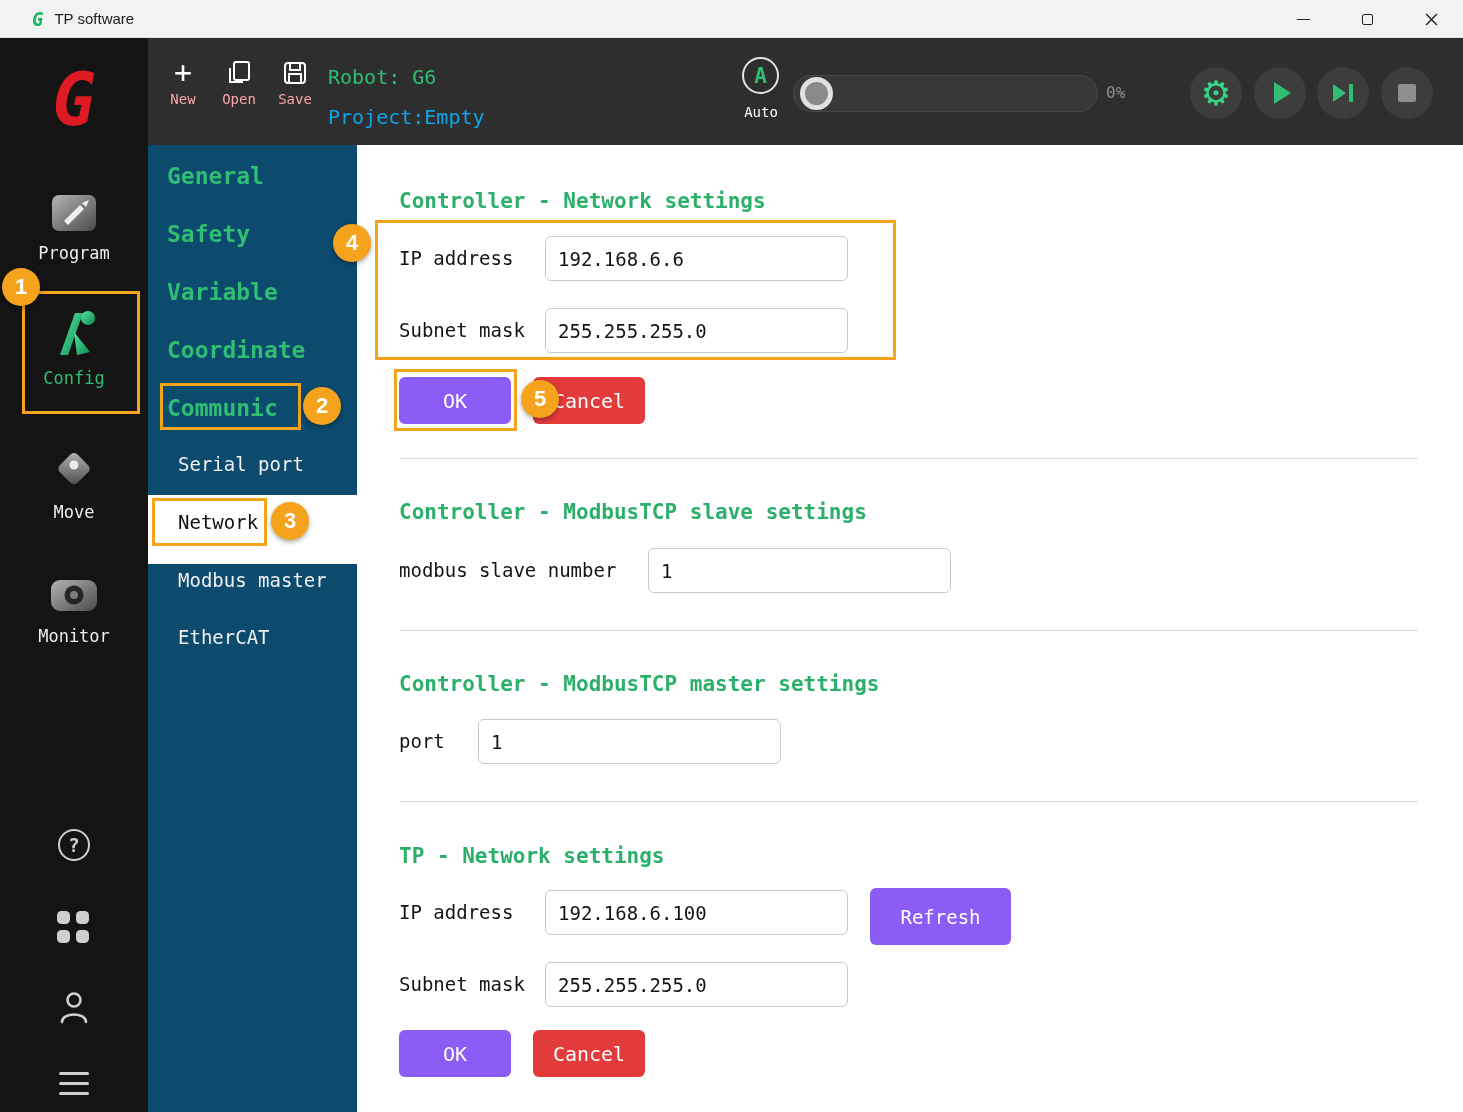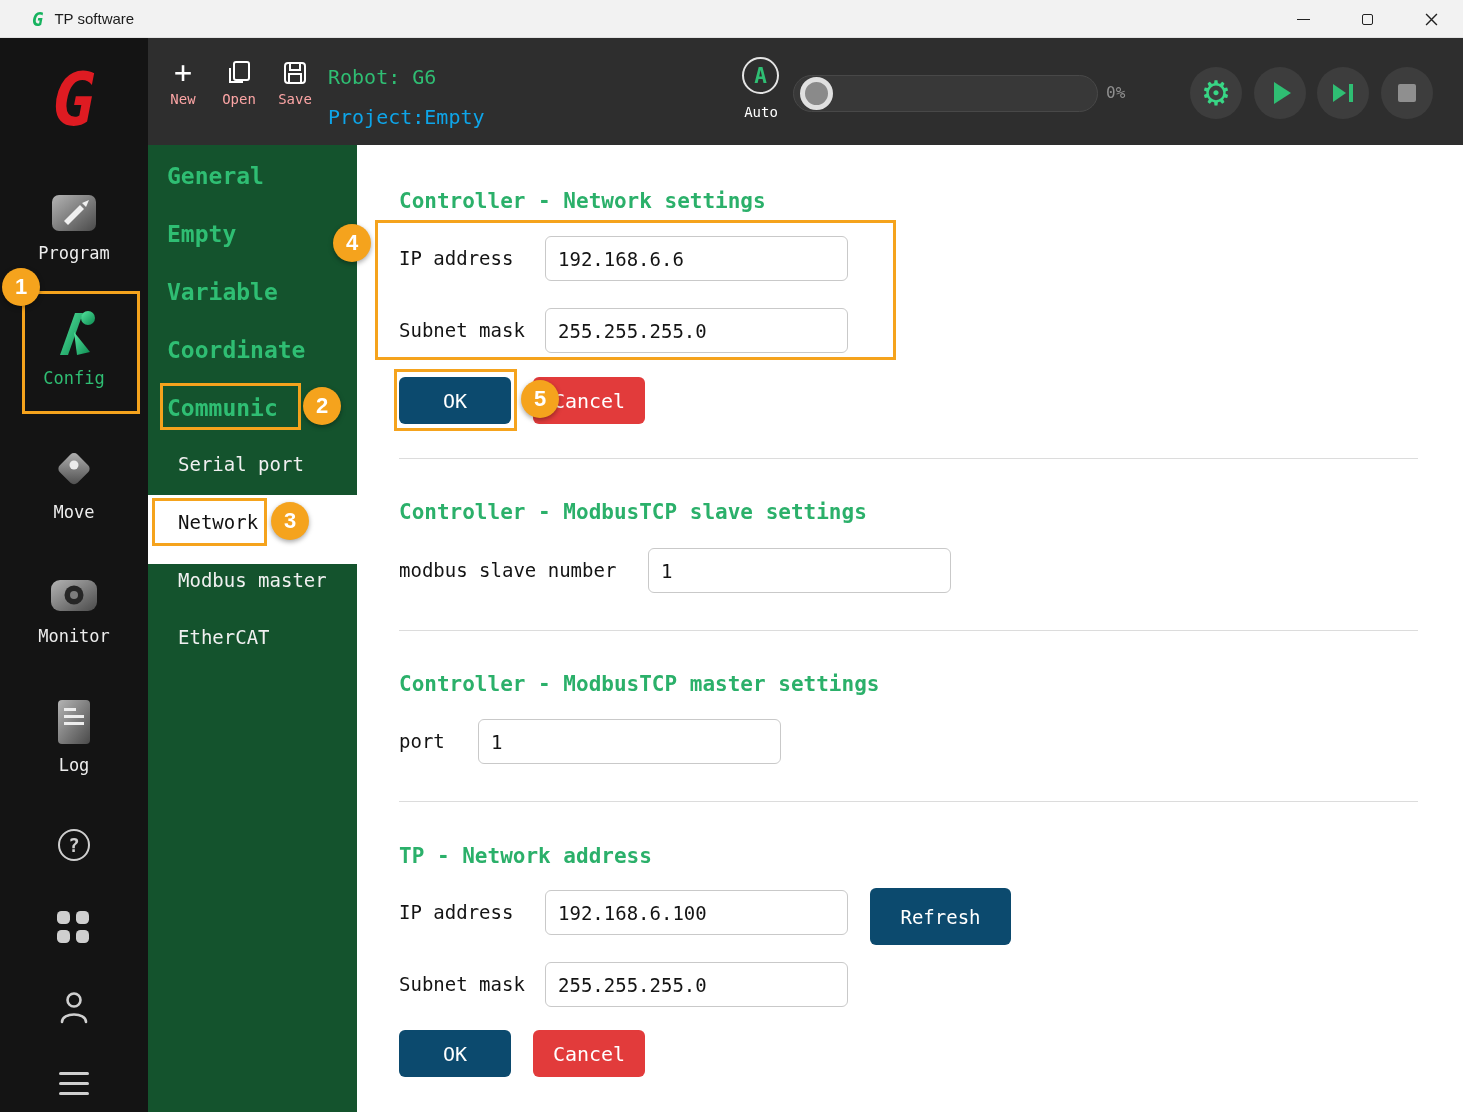--- a/index.html
+++ b/index.html
@@ -60,42 +60,42 @@
     display:flex; align-items:center; justify-content:center; cursor:pointer; }
   .gear { color:#38d685; font-size:34px; line-height:1; font-family:"DejaVu Sans",sans-serif; }
   .play-shape { width:0; height:0; border-left:17px solid #2fbe73; border-top:11px solid transparent;
     border-bottom:11px solid transparent; margin-left:5px; display:block; }
   .step-tri { width:0; height:0; border-left:13px solid #2fbe73; border-top:9px solid transparent;
     border-bottom:9px solid transparent; display:block; }
   .step-bar { width:4px; height:18px; background:#2fbe73; margin-left:3px; display:block; }
   .stop-shape { width:18px; height:18px; background:#8f8f8f; border-radius:2px; display:block; }
 
   
-  .config-nav { position:absolute; top:145px; left:148px; width:209px; height:967px; background:#14532d; z-index:4; }
+  .config-nav { position:absolute; top:145px; left:148px; width:209px; height:967px; background:#0c4a6e; z-index:4; }
   .nav-top { position:absolute; left:0; width:209px; height:40px; line-height:40px; padding-left:19px;
     color:#2fbe73; font-weight:bold; font-size:23px; cursor:pointer;
     font-family:"DejaVu Sans Mono","Liberation Mono",monospace; }
   .nav-sub { position:absolute; left:0; width:209px; height:40px; line-height:40px; padding-left:30px;
     color:#f0f0f0; font-size:19px; cursor:pointer;
     font-family:"DejaVu Sans Mono","Liberation Mono",monospace; }
   .nav-sub.selected { height:69px; line-height:54px; background:#ffffff; color:#111; }
 
   
   .content { position:absolute; top:145px; left:357px; width:1106px; height:967px; background:#fff; z-index:3; }
   .sec-title { position:absolute; left:42px; font-size:21px; font-weight:bold; color:#2bb06a;
     font-family:"DejaVu Sans Mono","Liberation Mono",monospace; }
   .fld-label { position:absolute; font-size:19px; color:#141414; line-height:26px;
     font-family:"DejaVu Sans Mono","Liberation Mono",monospace; }
   .fld-input { position:absolute; width:303px; height:45px; border:1px solid #c9c9c9; border-radius:6px;
     background:#fff; font-size:19px; color:#141414; padding-left:12px;
     font-family:"DejaVu Sans Mono","Liberation Mono",monospace; }
   .btn { position:absolute; width:112px; height:47px; border:none; border-radius:6px; color:#fff; font-size:20px;
     display:flex; align-items:center; justify-content:center; cursor:pointer;
     font-family:"DejaVu Sans Mono","Liberation Mono",monospace; }
-  .btn.green { background:#0c4a6e; }
+  .btn.green { background:#8b5cf6; }
   .btn.red { background:#e23b3b; }
   .btn.wide { width:141px; height:57px; font-size:19px; }
   .divider { position:absolute; left:42px; width:1019px; height:1px; background:#dcdcdc; }
 
   
   .hl-box { position:absolute; border:3px solid #f5a31d; background:transparent; pointer-events:none; z-index:40; }
   .badge { position:absolute; width:38px; height:38px; border-radius:50%; background:#f5a31d; color:#fff;
     font-size:22px; font-weight:bold; display:flex; align-items:center; justify-content:center;
     box-shadow:0 2px 5px rgba(0,0,0,.35); z-index:50; font-family:"Liberation Sans",sans-serif; pointer-events:none; }
 </style>
@@ -166,29 +166,20 @@
 
     <div class="side-item" style="top:535px">
       <svg width="50" height="44" viewBox="0 0 50 44">
         <rect x="2" y="7" width="46" height="31" rx="9" fill="url(#gGray)"></rect>
         <circle cx="25" cy="22" r="9.5" fill="#262626"></circle>
         <circle cx="25" cy="22" r="4" fill="#7d7d7d"></circle>
       </svg>
       <span class="side-label">Monitor</span>
     </div>
 
-    <div class="side-item" style="top:660px">
-      <svg width="42" height="48" viewBox="0 0 42 48">
-        <rect x="5" y="2" width="32" height="44" rx="4" fill="url(#gGray)"></rect>
-        <rect x="11" y="10" width="12" height="3" fill="#ededed"></rect>
-        <rect x="11" y="17" width="20" height="3" fill="#ededed"></rect>
-        <rect x="11" y="24" width="20" height="3" fill="#ededed"></rect>
-      </svg>
-      <span class="side-label">Log</span>
-    </div>
 
     <div class="round-icon" style="top:791px">
       <span class="help-circle">?</span>
     </div>
 
     <div class="grid-icon" style="top:873px">
       <i></i>
         <i></i>
       <i></i>
         <i></i>
@@ -252,21 +243,21 @@
       <span class="step-tri"></span>
       <span class="step-bar"></span>
     </div>
     <div class="action-btn" style="left:1233px">
       <span class="stop-shape"></span>
     </div>
   </div>
 
   <nav class="config-nav">
     <div class="nav-top" style="top:11px">General</div>
-    <div class="nav-top" style="top:69px">Empty</div>
+    <div class="nav-top" style="top:69px">Safety</div>
     <div class="nav-top" style="top:127px">Variable</div>
     <div class="nav-top" style="top:185px">Coordinate</div>
     <div class="nav-top" style="top:243px">Communic</div>
     <div class="nav-sub" style="top:299px">Serial port</div>
     <div class="nav-sub selected" style="top:350px">Network</div>
     <div class="nav-sub" style="top:415px">Modbus master</div>
     <div class="nav-sub" style="top:472px">EtherCAT</div>
   </nav>
 
   <main class="content">
@@ -289,21 +280,21 @@
     <input class="fld-input" style="top: 403px; left: 291px;" value="1">
 
     <div class="divider" style="top:485px"></div>
 
     <h2 class="sec-title" style="top:527px">Controller - ModbusTCP master settings</h2>
     <label class="fld-label" style="top:583px; left:42px">port</label>
     <input class="fld-input" style="top: 574px; left: 121px;" value="1">
 
     <div class="divider" style="top:656px"></div>
 
-    <h2 class="sec-title" style="top:699px">TP - Network address</h2>
+    <h2 class="sec-title" style="top:699px">TP - Network settings</h2>
 
     <label class="fld-label" style="top:754px; left:42px">IP address</label>
     <input class="fld-input" style="top: 745px; left: 188px;" value="192.168.6.100">
     <button class="btn green wide" style="top:743px; left:513px">Refresh</button>
 
     <label class="fld-label" style="top:826px; left:42px">Subnet mask</label>
     <input class="fld-input" style="top: 817px; left: 188px;" value="255.255.255.0">
 
     <button class="btn green" style="top:885px; left:42px">OK</button>
     <button class="btn red" style="top:885px; left:176px">Cancel</button>

